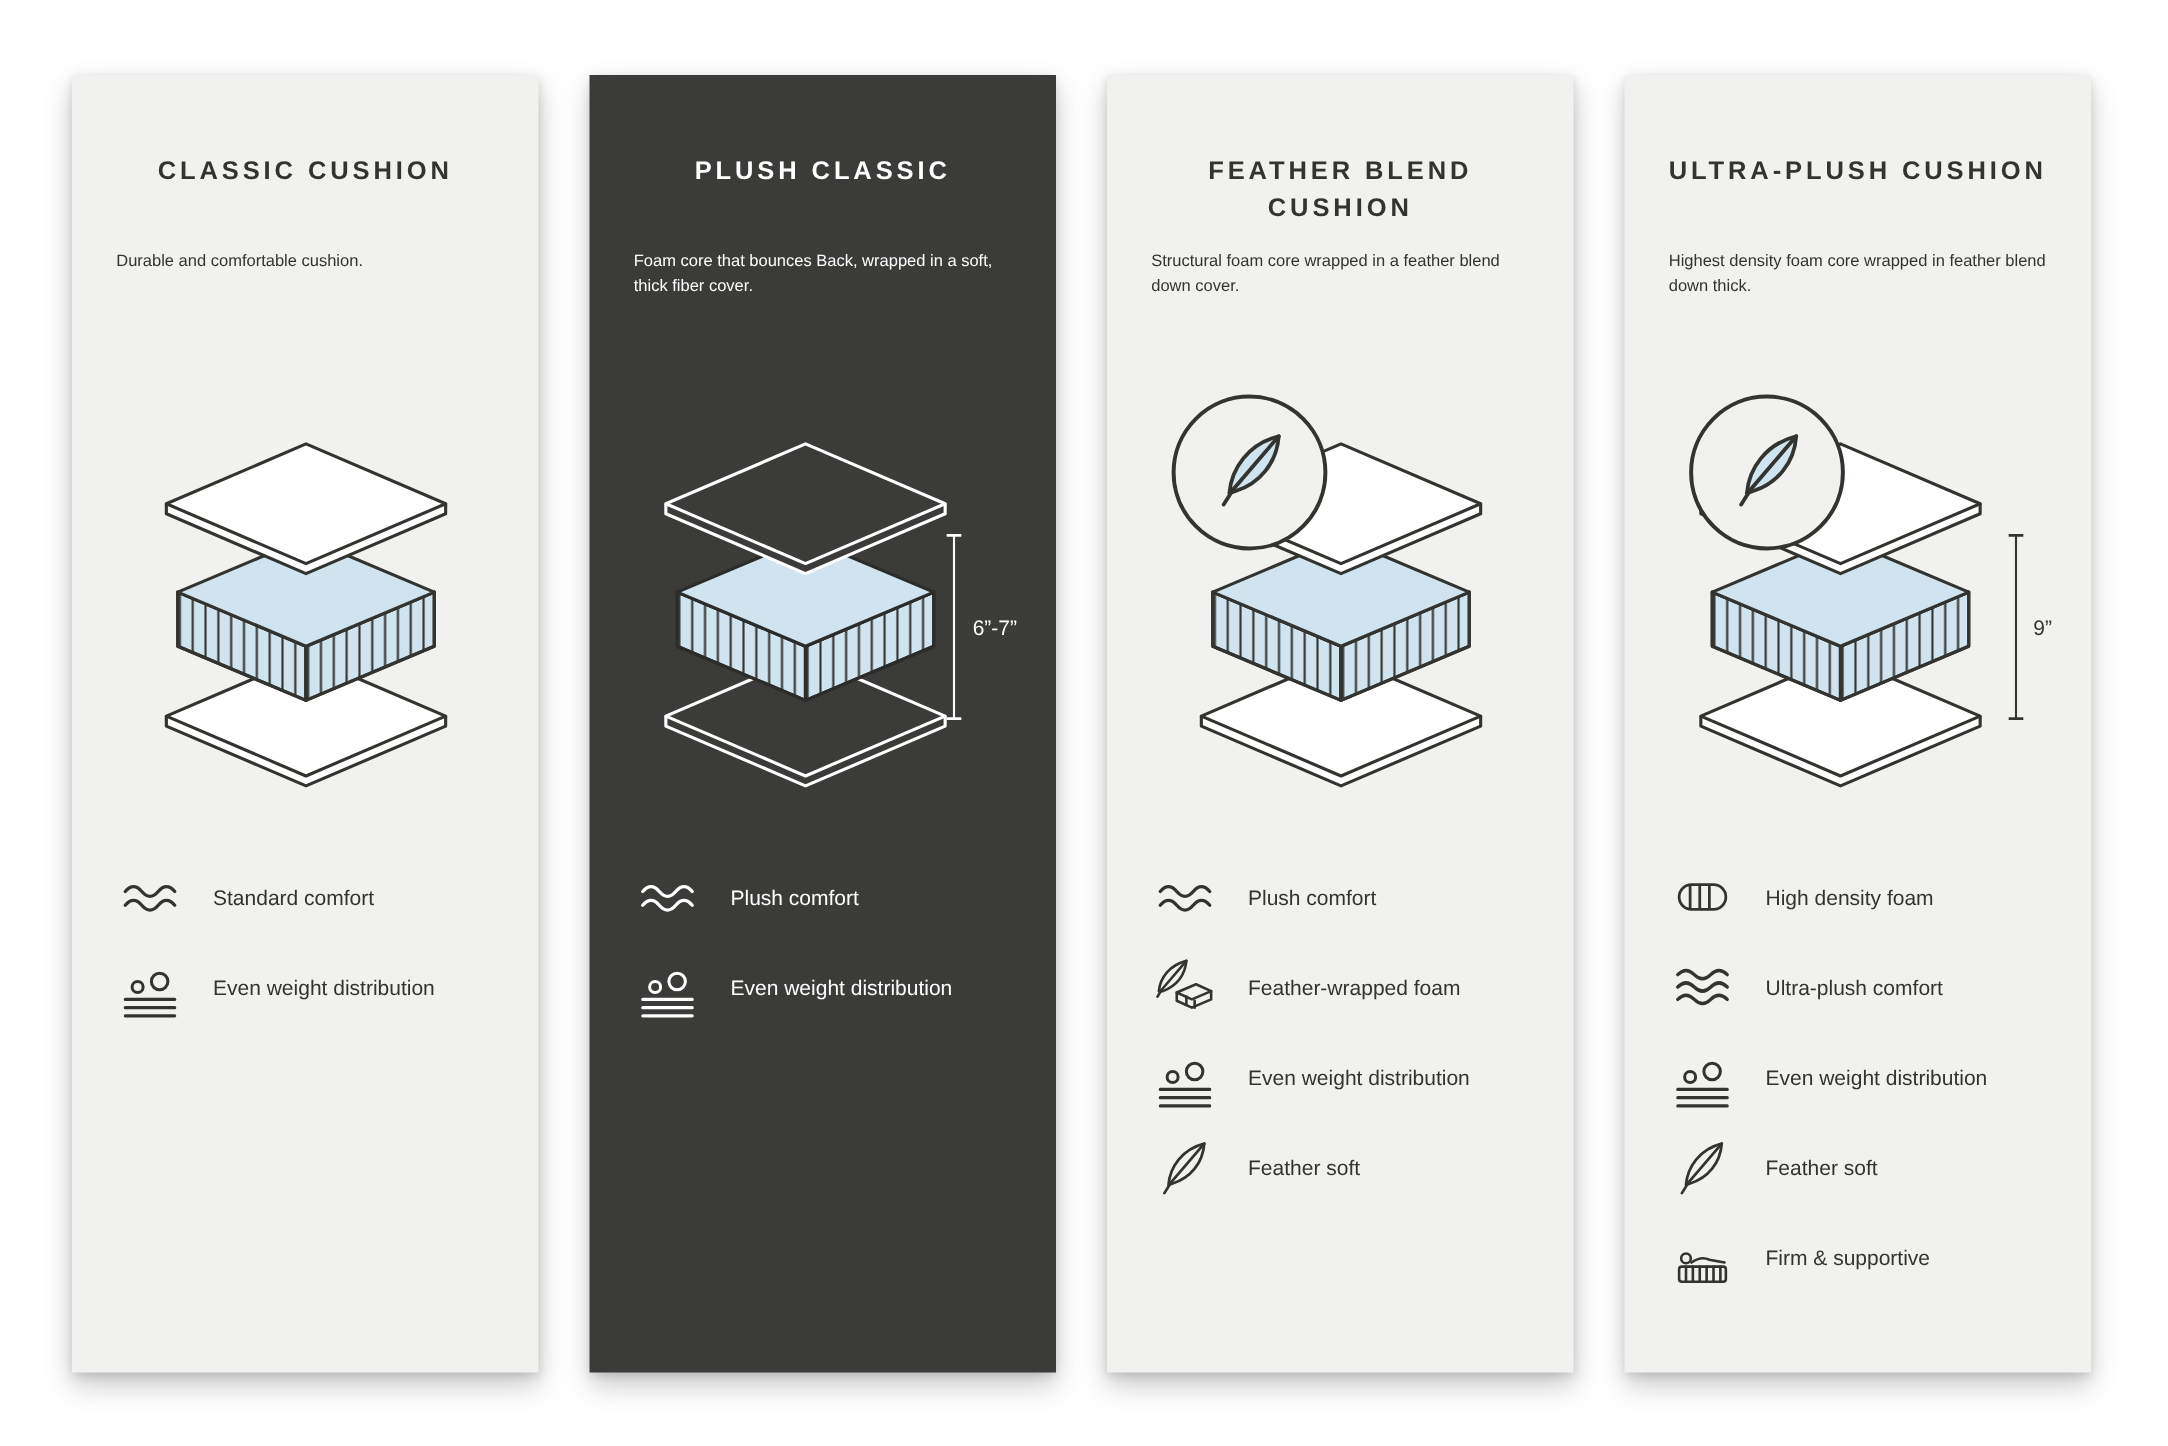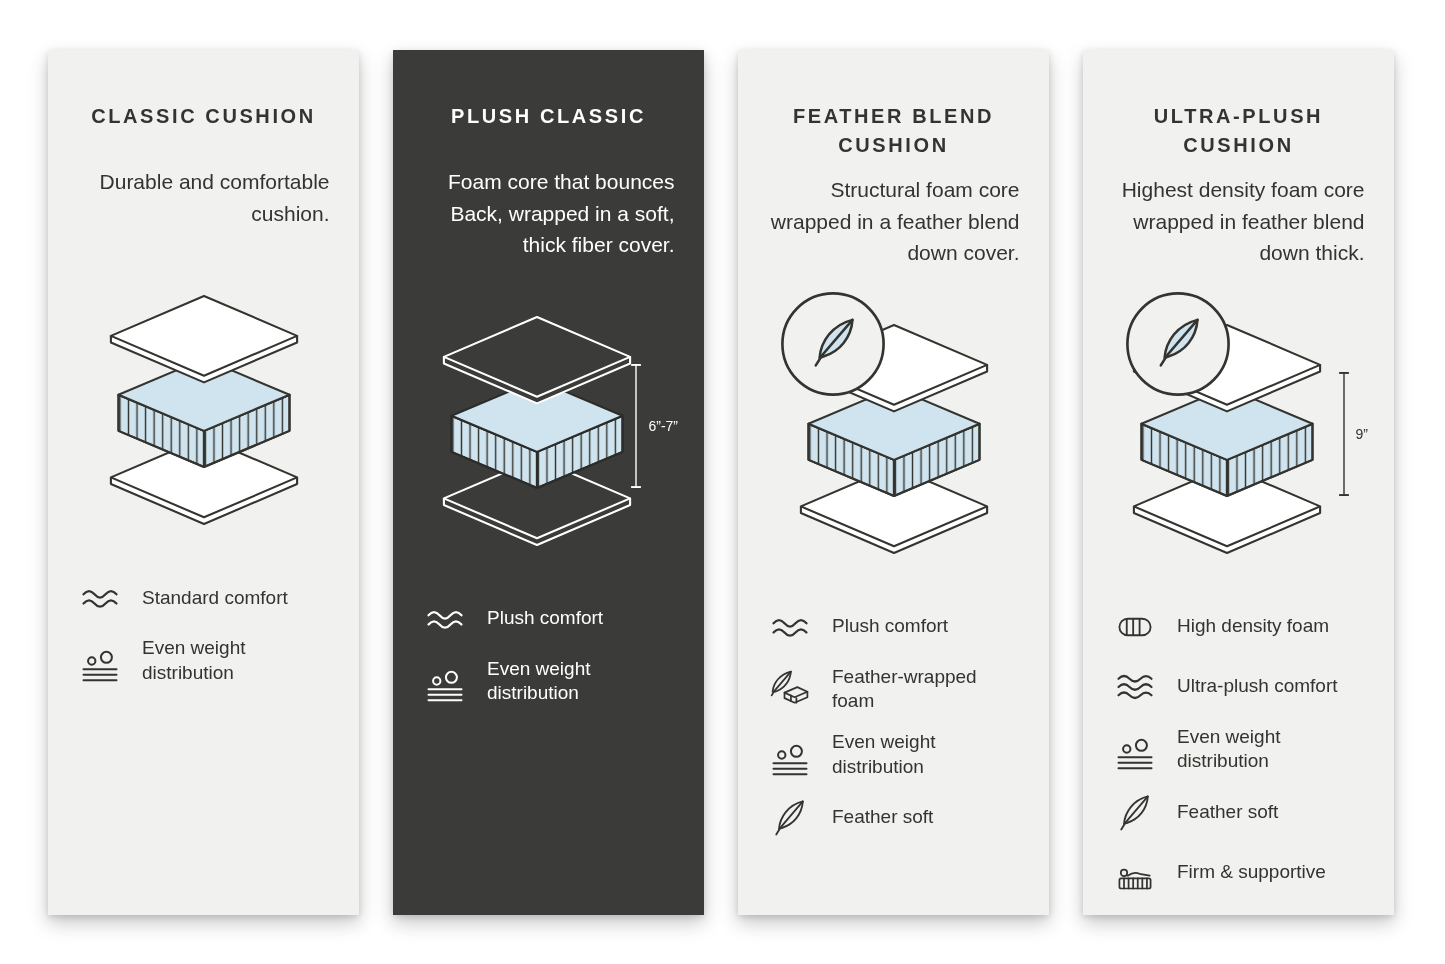--- a/index.html
+++ b/index.html
@@ -22,49 +22,49 @@
     padding: 52px 28px 0 28px;
     position: relative;
   }
   .card.light { --card-bg:#f1f1ef; --ink:#33332f; --sheet:#ffffff; --foam:#cfe4ee; --foam-stroke:#33332f; }
   .card.dark  { --card-bg:#3b3b39; --ink:#ffffff; --sheet:#3b3b39; --foam:#cfe4ee; --foam-stroke:#2c2c2a; }
 
   .title {
     margin: 0;
     min-height: 50px;
     text-align: center;
-    font-size: 20px;
+    font-size: 17px;
     font-weight: 700;
     letter-spacing: 2.6px;
     line-height: 1.45;
   }
   .desc {
     margin: 14px auto 0;
     min-height: 74px;
     max-width: 252px;
-    text-align: right;
-    font-size: 21px;
+    text-align: left;
+    font-size: 11px;
     line-height: 1.5;
   }
   .diagram { position: relative; height: 258px; margin-top: 46px; }
   .cushion {
     position: absolute; top: 4px; left: 50%;
     transform: translateX(-50%);
     width: 228px; height: 238px;
   }
   .card.measured .cushion { left: calc(50% - 12px); }
   .badge { position: absolute; top: -26px; left: 12px; width: 110px; height: 110px; }
-  .measure { position: absolute; top: 56px; right: -2px; height: 126px; display: flex; align-items: center; }
+  .measure { position: absolute; top: 69px; right: -2px; height: 126px; display: flex; align-items: center; }
   .measure svg { width: 14px; height: 126px; }
   .mlabel { font-size: 14px; margin-left: 5px; white-space: nowrap; }
 
   .features { list-style: none; margin: 32px 0 0; padding: 0 2px; }
   .feature { display: flex; align-items: center; gap: 20px; min-height: 42px; margin-bottom: 16px; }
   .ficon { width: 44px; height: 44px; flex: 0 0 44px; }
-  .flabel { font-size: 19px; line-height: 1.3; max-width: 180px; }
+  .flabel { font-size: 14px; line-height: 1.3; max-width: 180px; }
 </style>
 </head>
 <body>
 
 <svg width="0" height="0" style="position:absolute" aria-hidden="true">
   <defs>
     <pattern id="hatchpat" width="9" height="10" patternUnits="userSpaceOnUse">
       <line x1="4.5" y1="0" x2="4.5" y2="10" stroke="#33332f" stroke-width="1.5"></line>
     </pattern>
 

